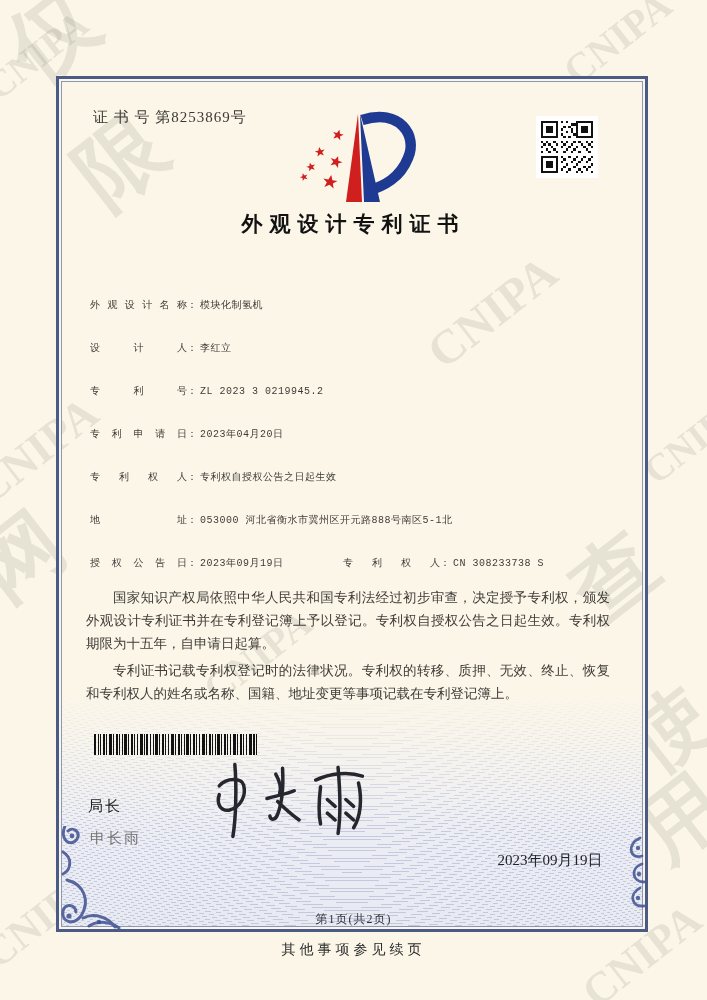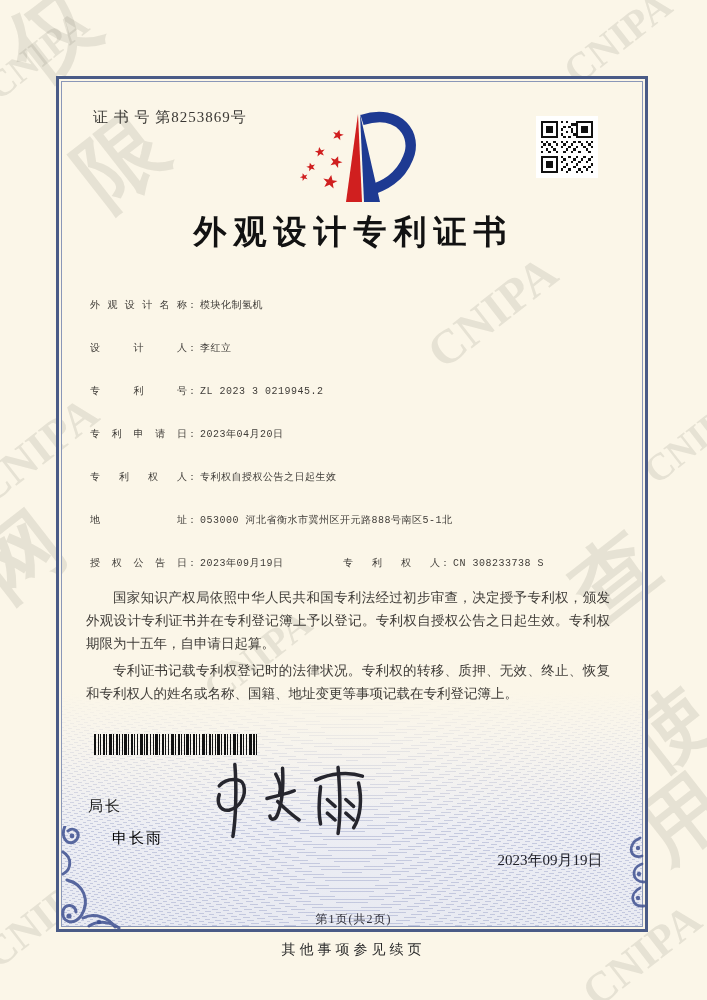--- a/index.html
+++ b/index.html
@@ -32,38 +32,38 @@
   }
   .guilloche::before{
     content:"";position:absolute;inset:0;
     background:linear-gradient(#fbf6e8 0%, rgba(251,246,232,0.65) 20%, rgba(251,246,232,0) 58%);
   }
   .cert-no{position:absolute;left:93px;top:108px;font-size:15px;letter-spacing:1px;color:#3a3834;}
   .logo{position:absolute;left:296px;top:106px;}
   .qr{position:absolute;left:536px;top:116px;width:62px;height:62px;background:#fff;padding:5px;box-sizing:border-box;}
   .title{
     position:absolute;left:0;right:0;top:210px;text-align:center;
-    font-size:33px;font-weight:bold;letter-spacing:7px;color:#121212;
+    font-size:21px;font-weight:bold;letter-spacing:7px;color:#121212;
   }
   .fields{position:absolute;left:90px;top:297px;width:540px;font-size:10px;font-family:Liberation Mono, monospace;}
   .frow{margin:0 0 25px 0;line-height:18px;position:relative;white-space:nowrap;}
   .flabel{display:inline-block;width:97px;text-align:justify;text-align-last:justify;vertical-align:top;}
   .fcolon{display:inline-block;vertical-align:top;}
   .fvalue{display:inline-block;padding-left:3px;vertical-align:top;letter-spacing:0.5px;}
   .g2{position:absolute;left:253px;top:0;}
   .paras{
     position:absolute;left:86px;top:586px;width:536px;
     font-size:13.5px;line-height:1.72;text-align:justify;color:#3f3c38;
   }
   .paras p{margin:0 12px 3px 0;text-indent:2em;}
   .barcode{position:absolute;left:94px;top:734px;}
   .orn-left{position:absolute;left:59px;top:826px;}
   .orn-right{position:absolute;left:612px;top:836px;}
   .signer-title{position:absolute;left:88px;top:797px;font-size:15px;letter-spacing:2px;color:#1c1c1c;}
-  .signer-name{position:absolute;left:90px;top:829px;font-size:15px;letter-spacing:2px;color:#000000;margin-left:22px;}
+  .signer-name{position:absolute;left:90px;top:829px;font-size:15px;letter-spacing:2px;color:#737373;}
   .signature{position:absolute;left:192px;top:758px;}
   .issue-date{position:absolute;left:470px;top:851px;width:160px;text-align:center;font-size:15px;color:#23232b;}
   .page-no{position:absolute;left:0;right:0;top:911px;text-align:center;font-size:12px;color:#2f2f38;letter-spacing:1px;}
   .continuation{position:absolute;left:0;right:0;top:941px;text-align:center;font-size:14px;letter-spacing:4px;color:#2b2b2b;}
 </style>
 </head>
 <body>
 
 <div class="page">
 

